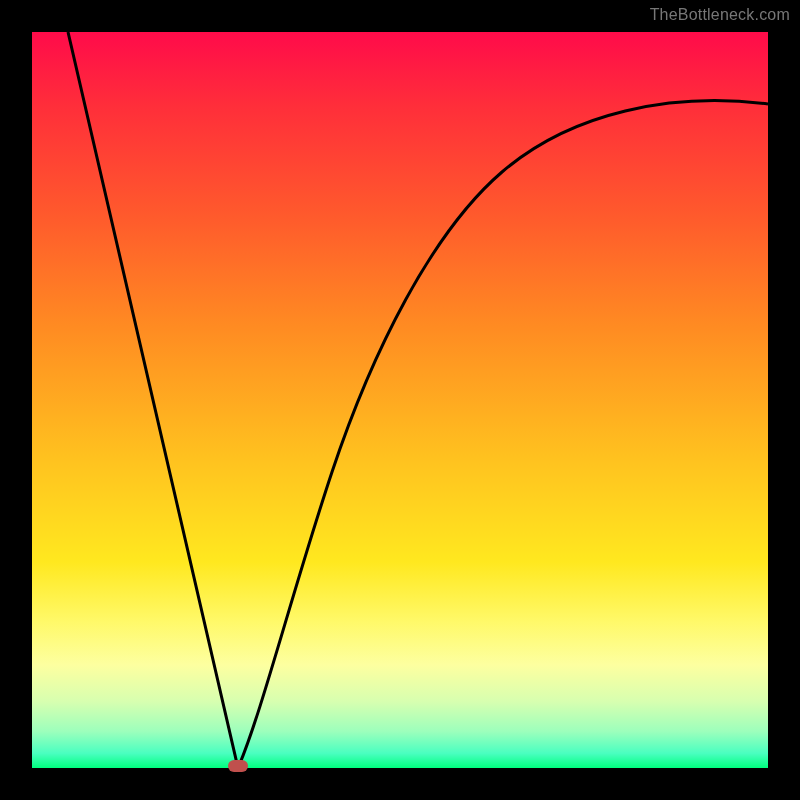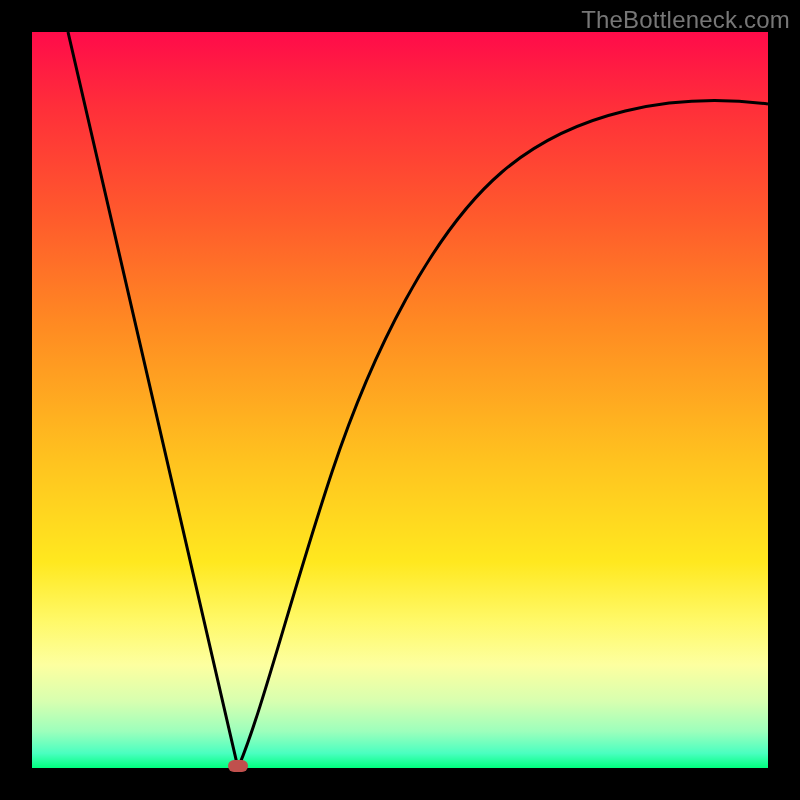--- a/index.html
+++ b/index.html
@@ -39,21 +39,21 @@
       #9dffbc 95%,
       #4affc0 98%,
       #00ff7f 100%
     );
   }
   .watermark {
     position: absolute;
     top: 6px;
     right: 10px;
     color: #777;
-    font-size: 24px;
+    font-size: 16px;
     font-weight: 500;
     letter-spacing: 0.2px;
     user-select: none;
   }
   svg.curve {
     position: absolute;
     left: 0;
     top: 0;
   }
   .dot {

